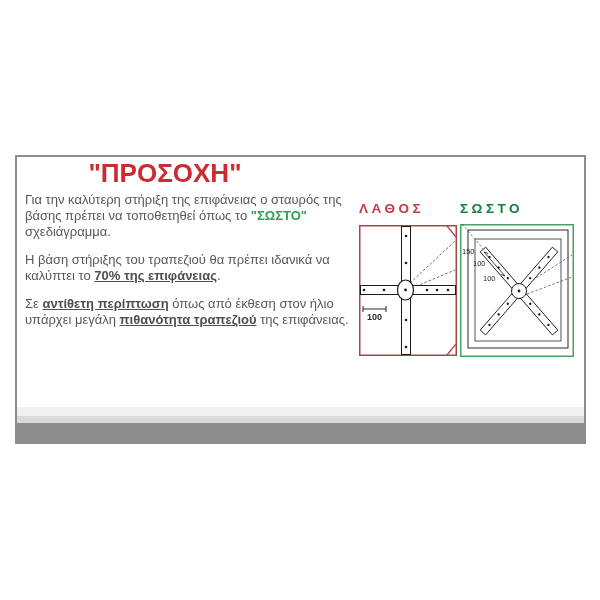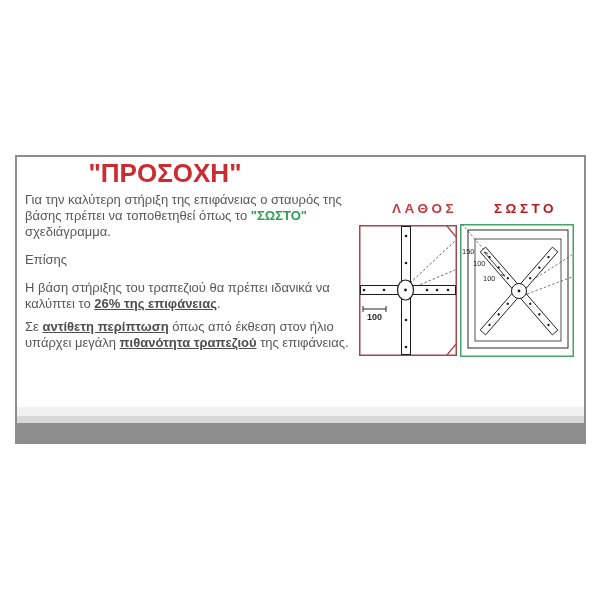--- a/index.html
+++ b/index.html
@@ -29,46 +29,45 @@
   }
   .text-col p{margin:0 0 12px 0;font-size:13px;line-height:16px;}
   .paragraphs p:nth-child(3){margin-bottom:7px;}
   .paragraphs p:nth-child(5){margin-top:5px;}
   .seg-correct{color:#2f9e53;font-weight:bold;}
   .seg-emph{font-weight:bold;text-decoration:underline;color:#4e4e50;}
 
   
   .diagram-label{
     position:absolute;top:44px;height:16px;
-    font-size:13.5px;font-weight:bold;letter-spacing:3.5px;text-align:right;
+    font-size:13.5px;font-weight:bold;letter-spacing:3.5px;text-align:left;
   }
   .label-wrong{left:342px;width:98px;color:#c23b44;}
-  .label-correct{left:426px;width:114px;color:#b91c1c;}
+  .label-correct{left:443px;width:114px;color:#15803d;}
 
   
   .svg-wrong{position:absolute;left:342px;top:68px;}
   .svg-correct{position:absolute;left:443px;top:67px;}
   svg text{font-family:"Liberation Sans","DejaVu Sans",sans-serif;}
 </style>
 </head>
 <body>
 
 <div class="stage">
   <div class="notice-box">
 
     <div class="footer-light"></div>
     <div class="footer-mid"></div>
     <div class="footer-dark"></div>
 
     <div class="text-col">
       <div class="notice-title">"ΠΡΟΣΟΧΗ"</div>
       <div class="paragraphs">
           <p><span>Για την καλύτερη στήριξη της επιφάνειας ο σταυρός της βάσης πρέπει να τοποθετηθεί όπως το </span><span class="seg-correct">"ΣΩΣΤΟ"</span><span> σχεδιάγραμμα.</span></p>
-          <p><span>Επίσης</span></p>
-          <p><span>Η βάση στήριξης του τραπεζιού θα πρέπει ιδανικά να καλύπτει το </span><span class="seg-emph">26% της επιφάνειας</span><span>.</span></p>
+          <p><span>Η βάση στήριξης του τραπεζιού θα πρέπει ιδανικά να καλύπτει το </span><span class="seg-emph">70% της επιφάνειας</span><span>.</span></p>
           <p><span>Σε </span><span class="seg-emph">αντίθετη περίπτωση</span><span> όπως από έκθεση στον ήλιο υπάρχει μεγάλη </span><span class="seg-emph">πιθανότητα τραπεζιού</span><span> της επιφάνειας.</span></p>
         </div>
     </div>
 
     <div class="diagram-label label-wrong">ΛΑΘΟΣ</div>
     <div class="diagram-label label-correct">ΣΩΣΤΟ</div>
 
     <svg class="svg-wrong" width="98" height="131" viewBox="0 0 98 131">
       <rect x="0.75" y="0.75" width="96.5" height="129.5" fill="#ffffff" stroke="#a8444b" stroke-width="1.5"></rect>
       <line x1="88" y1="1" x2="97" y2="12" stroke="#a8444b" stroke-width="1.2"></line>

